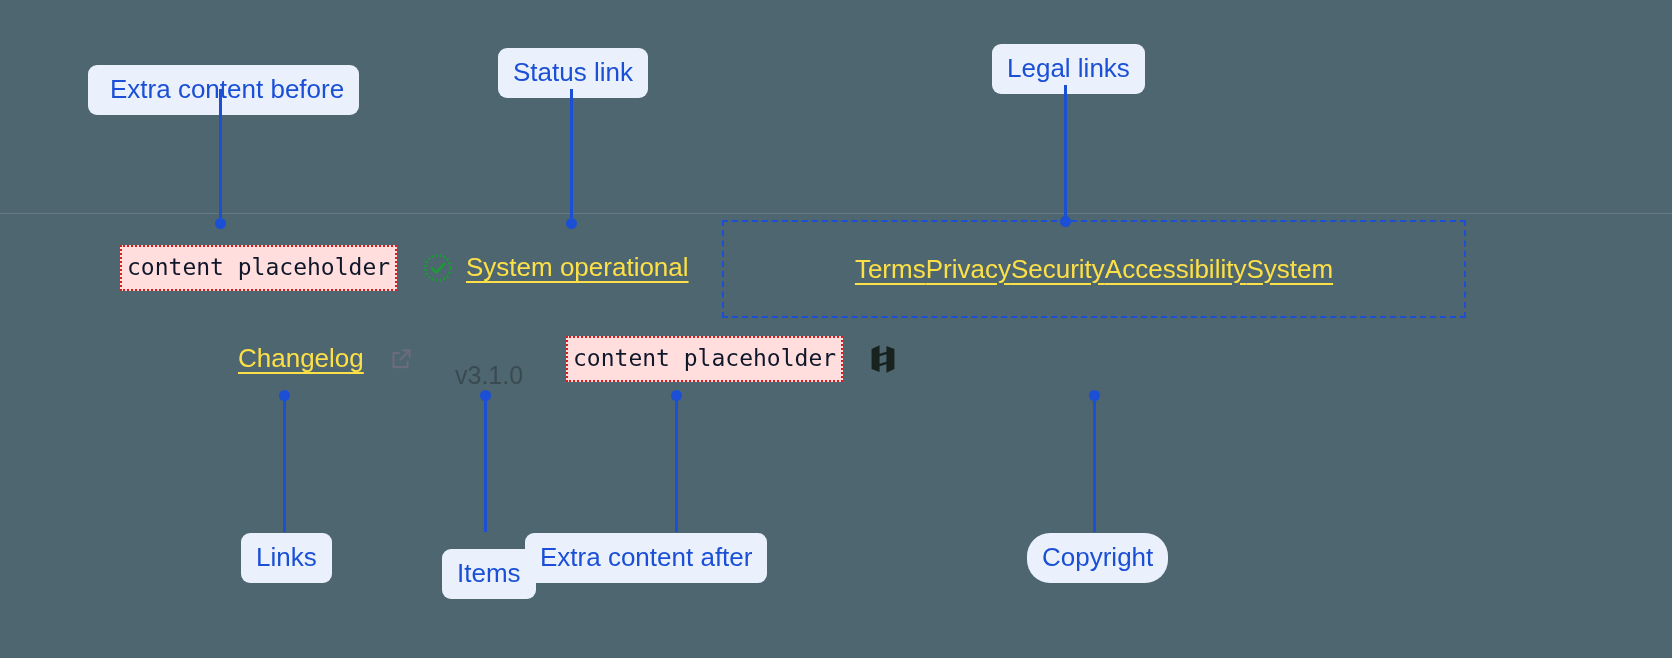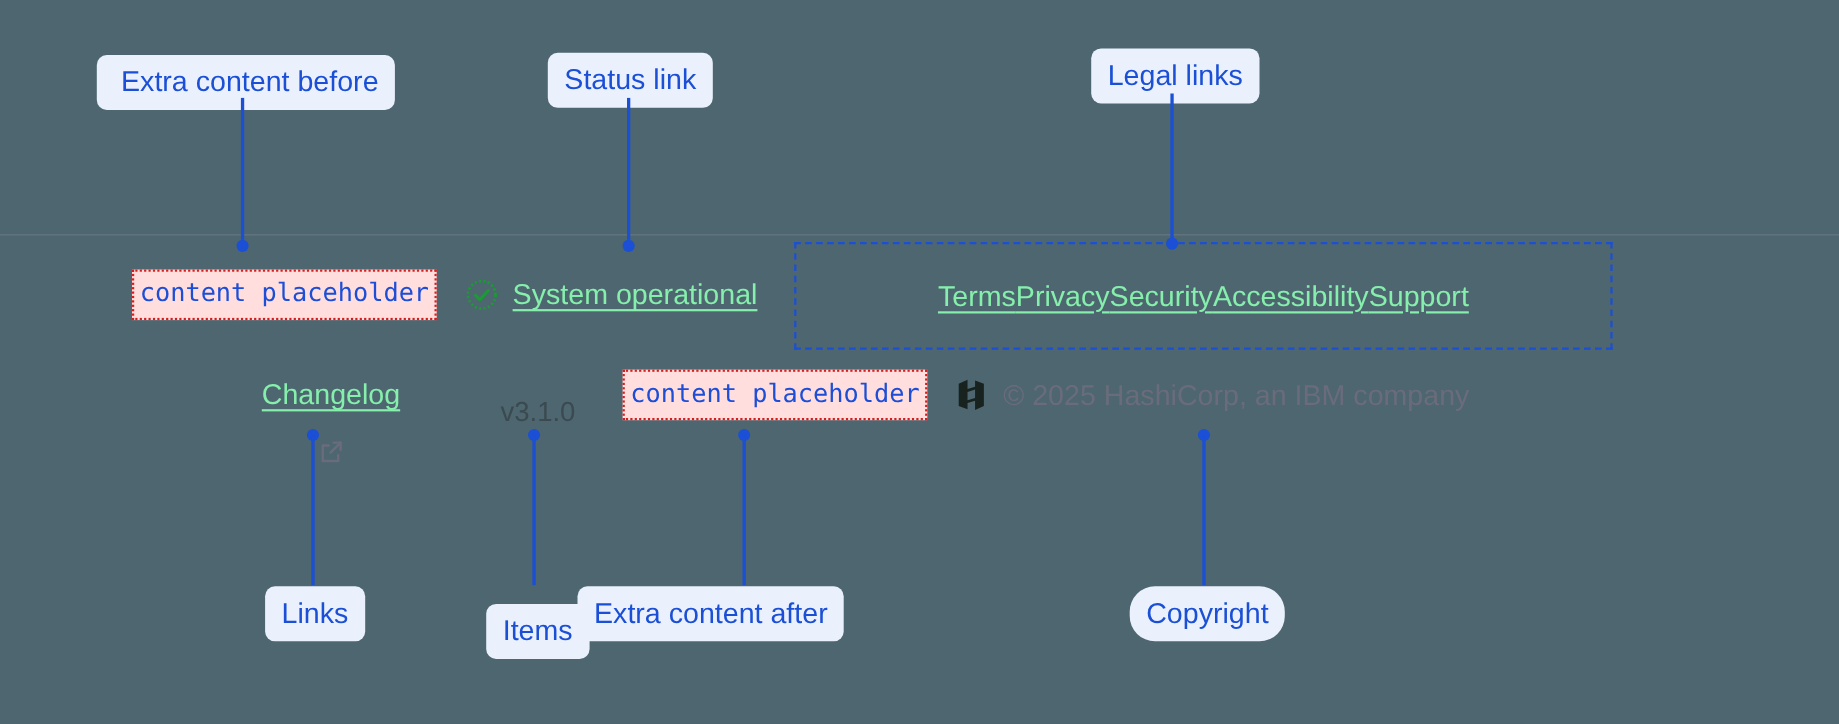--- a/index.html
+++ b/index.html
@@ -58,40 +58,40 @@
   .footer-row {
     position: absolute;
     display: flex;
     align-items: center;
   }
 
   .placeholder {
     display: inline-block;
     background: #ffdedd;
     border: 2px dotted #d91b1b;
-    color: #1d4ed8;
+    color: #0f172a;
     font-family: "DejaVu Sans Mono", "Liberation Mono", monospace;
     font-size: 23px;
     line-height: 1;
     padding: 9px 5px 10px 5px;
     white-space: nowrap;
   }
 
   .status-link {
     display: flex;
     align-items: center;
     gap: 13px;
   }
   .status-icon {
     width: 30px;
     height: 30px;
     display: block;
   }
   .footer-link {
-    color: #86efac;
+    color: #fde047;
     font-size: 26px;
     text-decoration: underline;
     text-underline-offset: 5px;
     text-decoration-thickness: 2px;
     white-space: nowrap;
   }
 
   .legal-box {
     position: absolute;
     left: 722px;
@@ -109,21 +109,20 @@
     height: 98px;
     display: flex;
     align-items: center;
     justify-content: center;
     box-sizing: border-box;
   }
 
   .changelog {
     display: flex;
     gap: 24px;
-    flex-direction: column;
   }
   .ext-icon {
     width: 26px;
     height: 26px;
     display: block;
   }
   .version {
     color: #3b4a50;
     font-size: 25px;
     white-space: nowrap;
@@ -144,21 +143,21 @@
     width: 30px;
     height: 32px;
     display: block;
   }
 </style>
 </head>
 <body>
 
 <div class="divider"></div>
 
-<div class="callout" style="left:88px; top:50px;padding-left:22px;">Extra content before</div>
+<div class="callout" style="left:88px; top:65px;padding-left:22px;">Extra content before</div>
 <div class="connector" style="left:219px; top:89px; height:129px;"></div>
 <div class="dot" style="left:215px; top:218px;"></div>
 
 <div class="callout" style="left:498px; top:48px;">Status link</div>
 <div class="connector" style="left:570px; top:89px; height:129px;"></div>
 <div class="dot" style="left:566px; top:218px;"></div>
 
 <div class="callout" style="left:992px; top:44px;">Legal links</div>
 <div class="connector" style="left:1064px; top:85px; height:132px;"></div>
 <div class="dot" style="left:1060px; top:216px;"></div>
@@ -174,21 +173,21 @@
   </svg>
   <span class="footer-link">System operational</span>
 </div>
 
 <div class="legal-box"></div>
 <div class="legal-links">
   <a class="footer-link" href="#">Terms</a>
   <a class="footer-link" href="#">Privacy</a>
   <a class="footer-link" href="#">Security</a>
   <a class="footer-link" href="#">Accessibility</a>
-  <a class="footer-link" href="#">Support</a>
+  <a class="footer-link" href="#">System</a>
 </div>
 
 <div class="footer-row changelog" style="left:238px; top:343px;">
   <span class="footer-link">Changelog</span>
   <svg class="ext-icon" viewBox="0 0 24 24" fill="none">
     <path d="M14 4 H20 V10" stroke="#6a6c7c" stroke-width="2" stroke-linecap="round" stroke-linejoin="round"></path>
     <path d="M20 4 L11.5 12.5" stroke="#6a6c7c" stroke-width="2" stroke-linecap="round"></path>
     <path d="M18 14.5 V19.5 H5 V6.5 H10" stroke="#6a6c7c" stroke-width="2" stroke-linecap="round" stroke-linejoin="round"></path>
   </svg>
 </div>
@@ -199,21 +198,20 @@
 
 <div class="footer-row" style="left:566px; top:336px;">
   <span class="placeholder">content placeholder</span>
 </div>
 
 <div class="footer-row copyright" style="left:868px; top:343px;">
   <svg class="hashi-logo" viewBox="0 0 26 28">
     <path d="M3 5.2 L10 2 L10 9.4 L16 7.6 L16 2.6 L23 5.2 L23 22.8 L16 26 L16 18.6 L10 20.4 L10 25.4 L3 22.8 Z" fill="#18231f"></path>
     <path d="M10 11.6 L16 9.8 L16 16.4 L10 18.2 Z" fill="#4d6670"></path>
   </svg>
-  <span class="copyright-text">© 2025 HashiCorp, an IBM company</span>
 </div>
 
 <div class="dot" style="left:279px; top:390px;"></div>
 <div class="connector" style="left:283px; top:396px; height:136px;"></div>
 <div class="callout" style="left:241px; top:533px;">Links</div>
 
 <div class="dot" style="left:480px; top:390px;"></div>
 <div class="connector" style="left:484px; top:396px; height:136px;"></div>
 <div class="callout" style="left:442px; top:533px;margin-top:16px;">Items</div>
 

